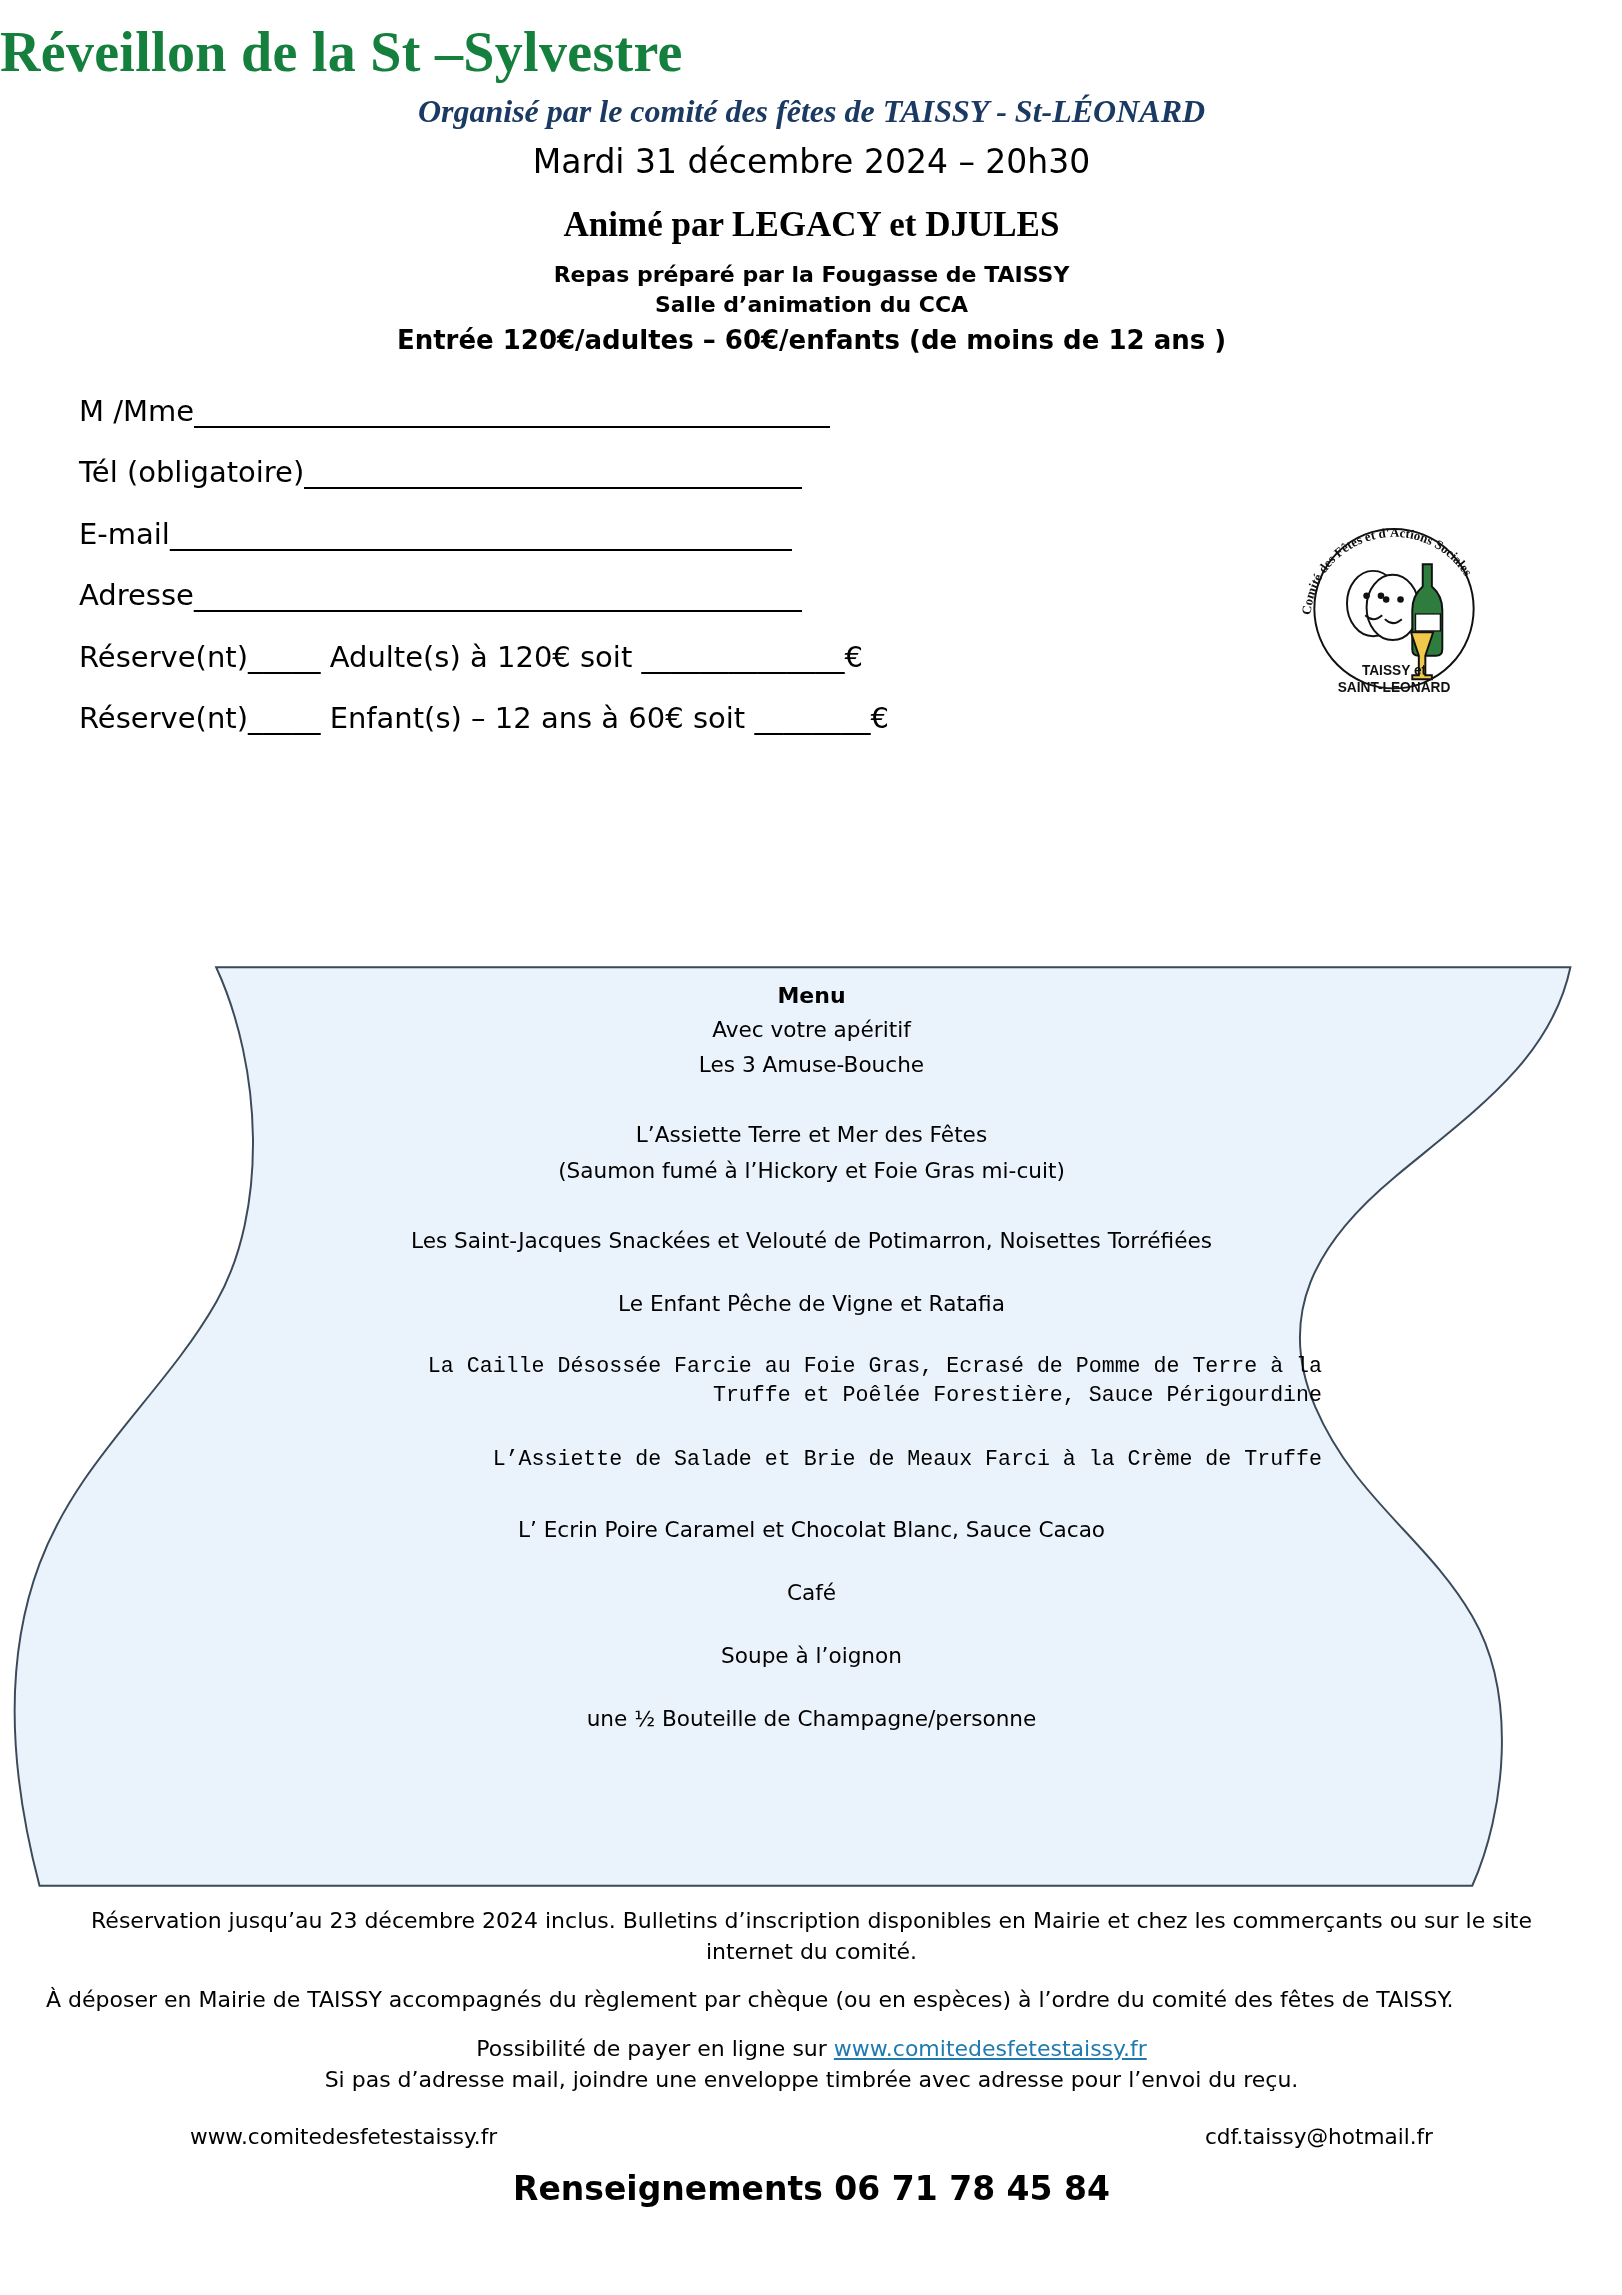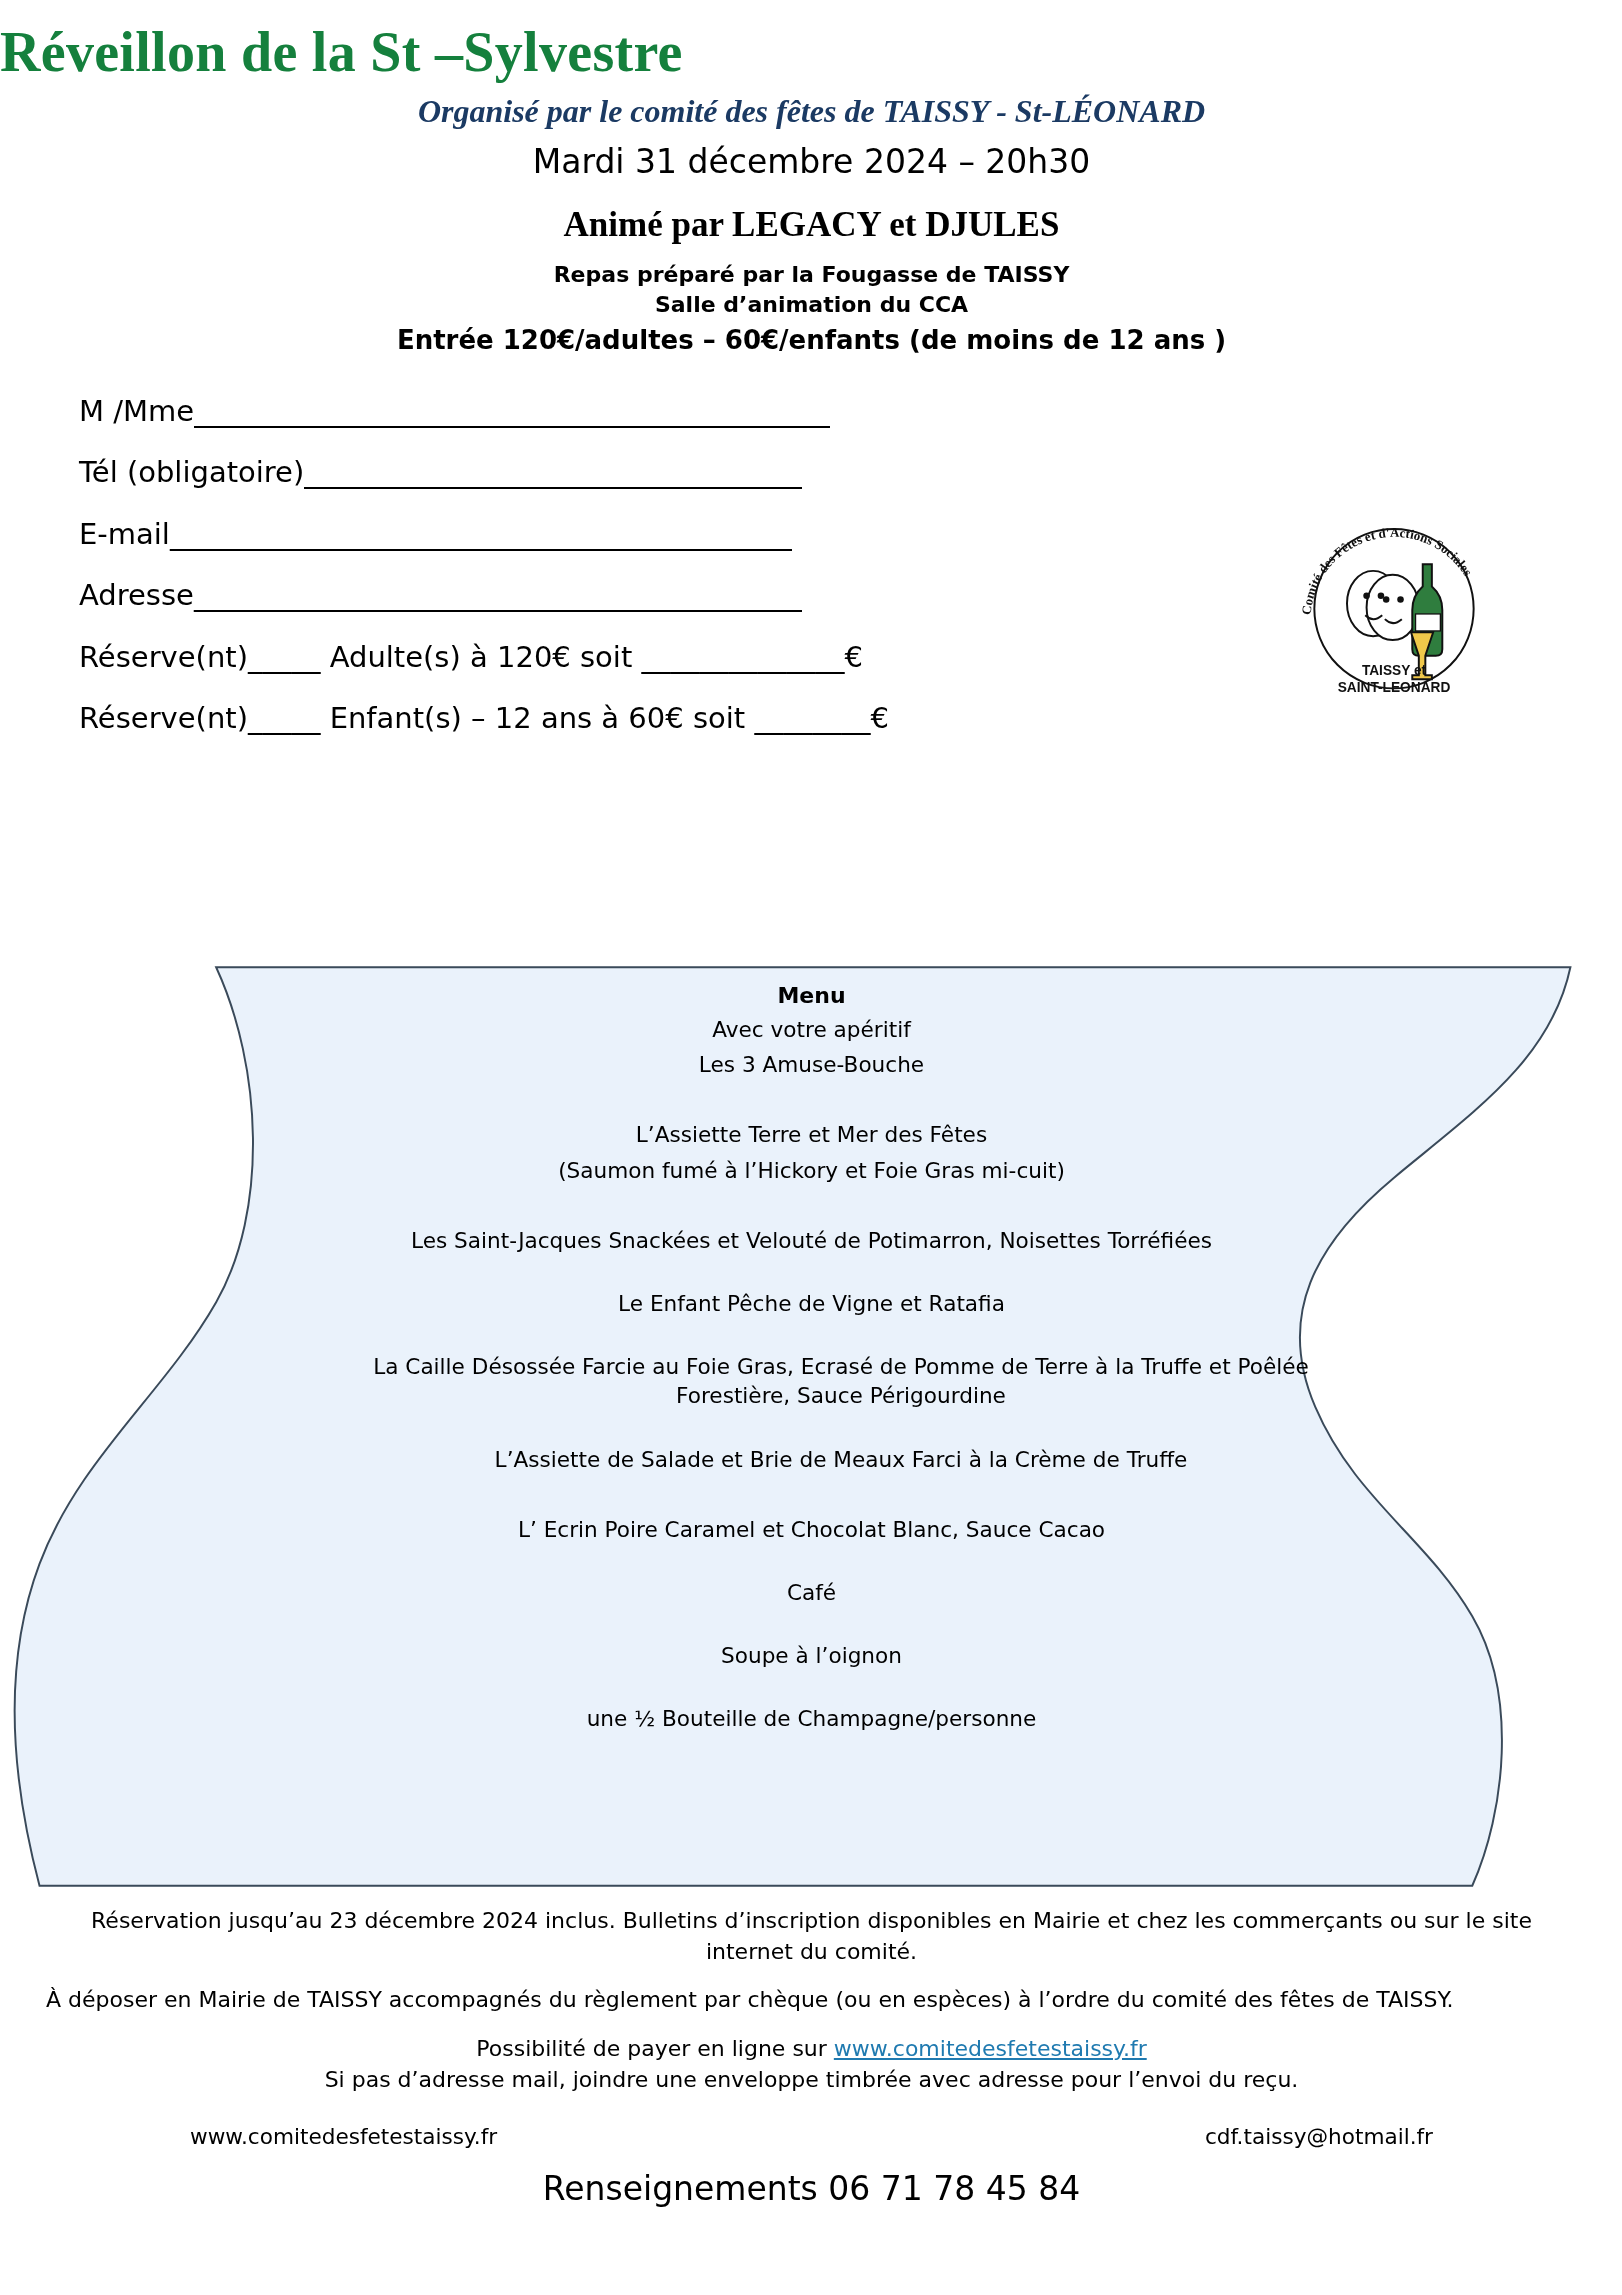--- a/index.html
+++ b/index.html
@@ -128,23 +128,24 @@
     font-size: 21.6px;
     margin-top: 6.5px;
     line-height: 1.35;
   }
   .menu-line.gap { margin-top: 34px; }
   .menu-line.biggap { margin-top: 41px; }
   .menu-line.narrow {
     width: 1021px;
     margin-left: auto;
     margin-right: auto;
-    text-align: center;
+    text-align: right;
     padding-left: 59px;
     box-sizing: border-box;
+    font-family: Liberation Mono, monospace;
   }
 
   
   .footer {
     position: absolute;
     left: 0;
     top: 1885px;
     width: 1623px;
     font-family: "DejaVu Sans", sans-serif;
   }
@@ -164,21 +165,21 @@
   .contact-row {
     display: flex;
     justify-content: space-between;
     padding: 0 190px;
     font-size: 21.6px;
     margin-top: 29px;
   }
   .renseignements {
     text-align: center;
     font-size: 33px;
-    font-weight: normal;
+    font-weight: bold;
     margin-top: 19.6px;
   }
 </style>
 </head>
 <body>
 
 <div class="page">
 
   <div class="title">Réveillon de la St –Sylvestre</div>
   <div class="subtitle">Organisé par le comité des fêtes de TAISSY - St-LÉONARD</div>

